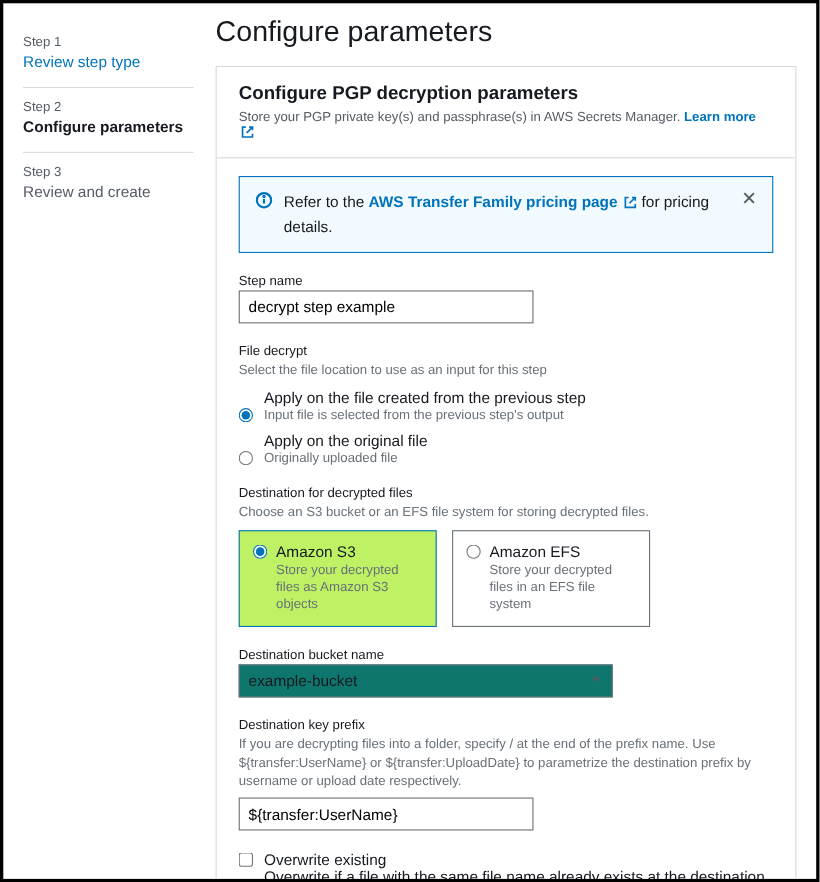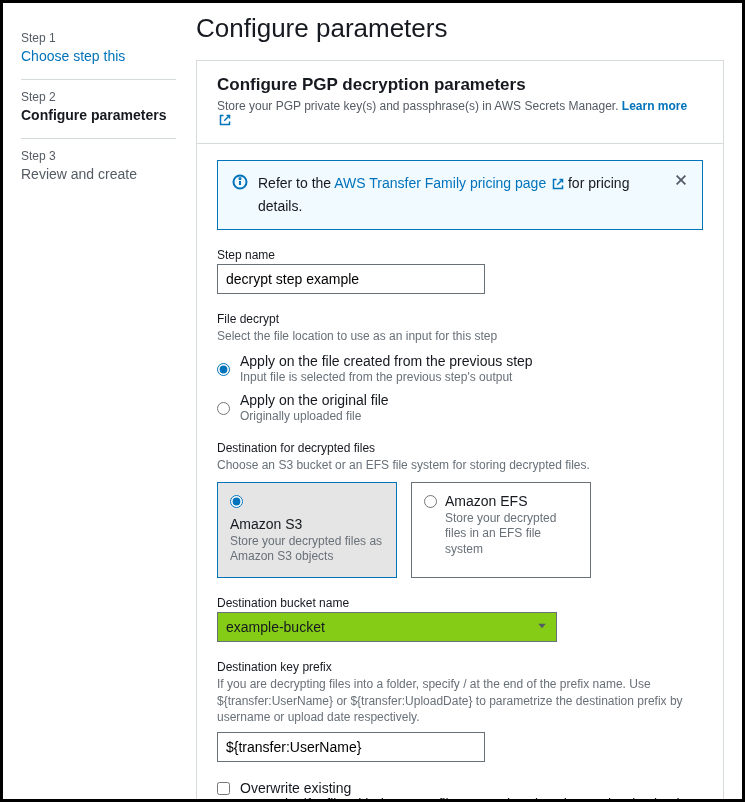--- a/index.html
+++ b/index.html
@@ -45,66 +45,65 @@
   .field .fl { font-size: 12px; color: #16191f; margin-bottom: 2px; }
   .field .fd { font-size: 12px; color: #687078; margin-bottom: 6px; line-height: 1.4; }
   input.text {
     width: 340px;
     padding: 6px 8px;
     border: 1px solid #687078;
     font-size: 14px;
     font-family: inherit;
   }
   input.text.narrow { width: 268px; }
-  .radio-row { display: flex; align-items: center; gap: 10px; margin-top: 8px; }
+  .radio-row { display: flex; align-items: flex-end; gap: 10px; margin-top: 8px; }
   .radio-row input[type=radio] { margin-top: 2px; accent-color: #0073bb; }
   .radio-row .r-label { font-size: 14px; }
   .radio-row .r-desc { font-size: 12px; color: #687078; margin-top: 1px; }
   .card-row { display: flex; gap: 14px; margin-top: 8px; }
   .card {
     border: 1px solid #687078;
     padding: 10px 12px 12px 12px;
     width: 180px;
     display: flex;
     gap: 8px;
     align-items: flex-start;
     cursor: pointer;
     background: #fff;
   }
   .card.selected {
     border: 1px solid #0073bb;
-    background: #e5e5e5;
-    flex-direction: column;
+    background: #bef264;
   }
   .card .r-label { font-size: 14px; }
   .card .r-desc { font-size: 12px; color: #687078; margin-top: 2px; line-height: 1.3; }
   .card input[type=radio] { margin-top: 2px; accent-color: #0073bb; }
   .select-wrap {
     width: 340px;
     border: 1px solid #687078;
     display: flex;
     align-items: center;
     justify-content: space-between;
     padding: 6px 8px;
     cursor: pointer;
-    background: #84cc16;
+    background: #0f766e;
   }
   .select-wrap .caret { color: #545b64; }
   .checkbox-row { display: flex; align-items: flex-start; gap: 10px; margin-top: 4px; }
   .checkbox-row input[type=checkbox] { margin-top: 2px; }
   svg { display: inline-block; }
 </style>
 </head>
 <body>
 
 <div class="wrap">
   <nav class="sidebar">
     <div class="step">
       <div class="label">Step 1</div>
-      <div class="name link">Choose step this</div>
+      <div class="name link">Review step type</div>
     </div>
     <div class="step">
       <div class="label">Step 2</div>
       <div class="name active">Configure parameters</div>
     </div>
     <div class="step">
       <div class="label">Step 3</div>
       <div class="name">Review and create</div>
     </div>
   </nav>
@@ -131,21 +130,21 @@
 
         <div class="alert">
           <span class="info-icon">
             <svg width="16" height="16" viewBox="0 0 16 16" fill="none" stroke="#0073bb" stroke-width="2">
                 <circle cx="8" cy="8" r="6.5"></circle>
                 <line x1="8" y1="7" x2="8" y2="11"></line>
                 <circle cx="8" cy="4.6" r="0.6" fill="#0073bb"></circle>
               </svg>
           </span>
           <div class="msg">
-            <span>Refer to the </span><a class="link-ext" style="font-weight:400"><span>AWS Transfer Family pricing page</span>
+            <span>Refer to the </span><a class="link-ext" style="font-weight:700"><span>AWS Transfer Family pricing page</span>
               <span class="ext-icon">
                 <svg width="12" height="12" viewBox="0 0 16 16" fill="none" stroke="#0073bb" stroke-width="2">
                     <path d="M6 2H2v12h12v-4"></path>
                     <path d="M10 2h4v4"></path>
                     <path d="M14 2L7 9"></path>
                   </svg>
               </span></a><span> for pricing details.</span>
           </div>
           <span class="close">
             <svg width="14" height="14" viewBox="0 0 16 16" stroke="#545b64" stroke-width="2">

